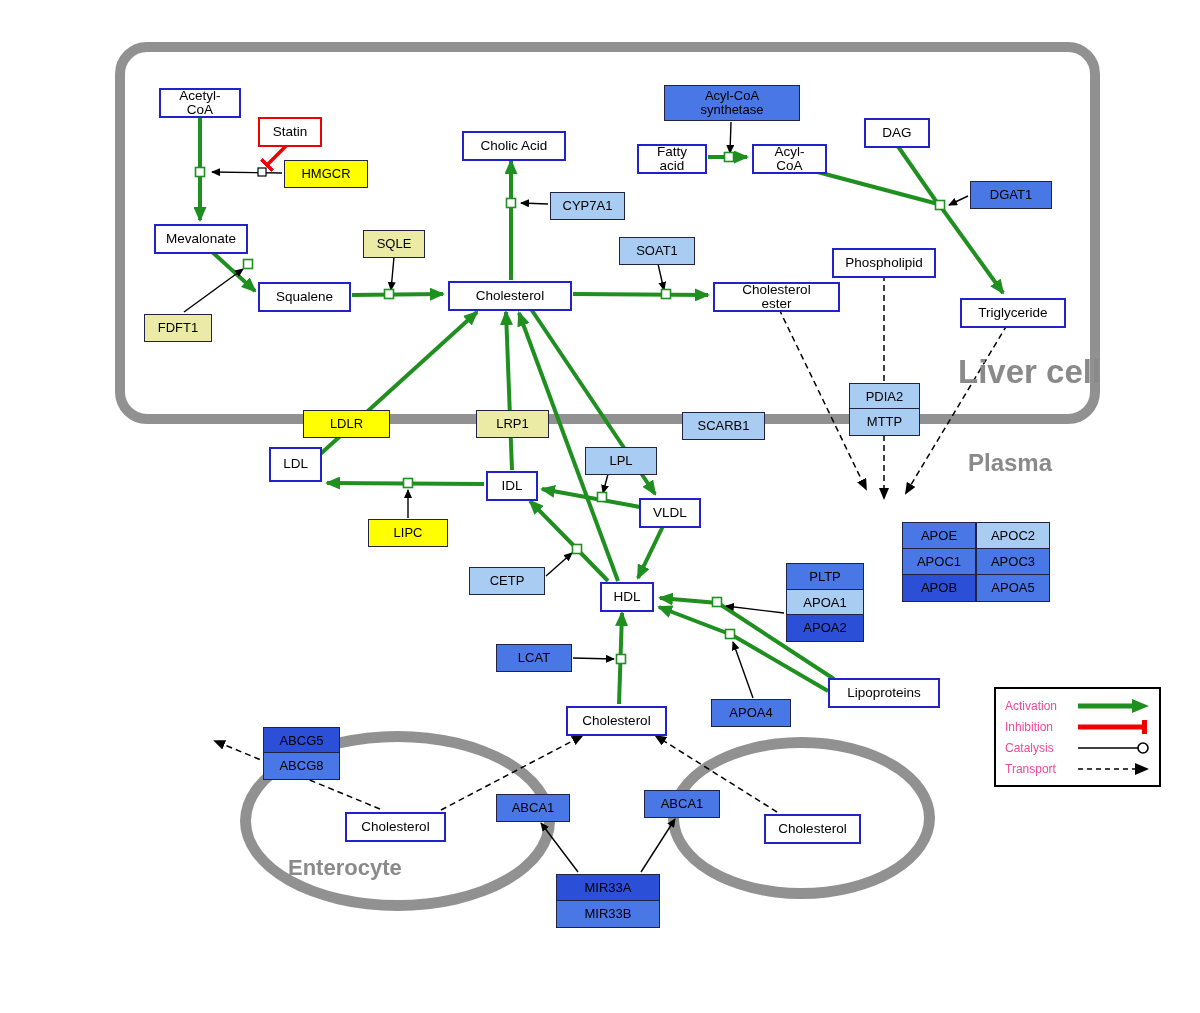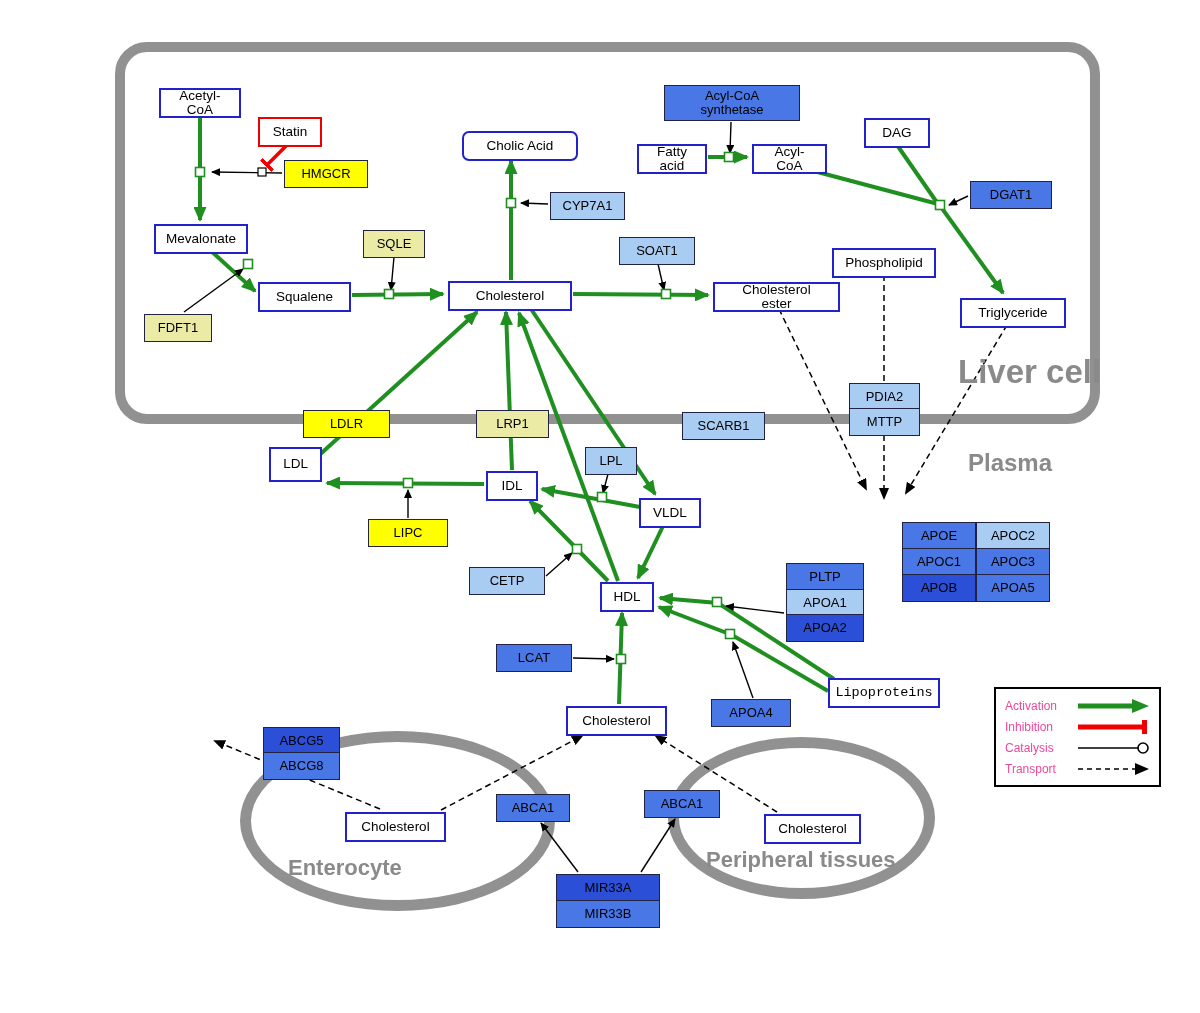--- a/index.html
+++ b/index.html
@@ -130,71 +130,70 @@
     </svg>
 
   <div id="nodes">
       <div class="node t-metabolite" style="left: 159px; top: 88px; width: 82px; height: 25px;">Acetyl-CoA</div>
       <div class="node t-statin" style="left: 258px; top: 117px; width: 64px; height: 26px;">Statin</div>
       <div class="node t-yellow" style="left: 284px; top: 160px; width: 84px; height: 26px;">HMGCR</div>
       <div class="node t-metabolite" style="left: 154px; top: 224px; width: 94px; height: 26px;">Mevalonate</div>
       <div class="node t-paleyellow" style="left: 144px; top: 314px; width: 68px; height: 26px;">FDFT1</div>
       <div class="node t-metabolite" style="left: 258px; top: 282px; width: 93px; height: 26px;">Squalene</div>
       <div class="node t-paleyellow" style="left: 363px; top: 230px; width: 62px; height: 26px;">SQLE</div>
-      <div class="node t-metabolite" style="left: 462px; top: 131px; width: 116px; height: 26px; border-radius: 7px;">Cholic Acid</div>
+      <div class="node t-metabolite" style="left: 462px; top: 131px; width: 104px; height: 26px;">Cholic Acid</div>
       <div class="node t-lightblue" style="left: 550px; top: 192px; width: 75px; height: 26px;">CYP7A1</div>
       <div class="node t-metabolite" style="left: 448px; top: 281px; width: 124px; height: 27px;">Cholesterol</div>
       <div class="node t-lightblue" style="left: 619px; top: 237px; width: 76px; height: 26px;">SOAT1</div>
       <div class="node t-metabolite" style="left: 713px; top: 282px; width: 127px; height: 26px;">Cholesterol ester</div>
       <div class="node t-blue" style="left: 664px; top: 85px; width: 136px; height: 36px;">Acyl-CoA synthetase</div>
       <div class="node t-metabolite" style="left: 637px; top: 144px; width: 70px; height: 26px;">Fatty acid</div>
       <div class="node t-metabolite" style="left: 752px; top: 144px; width: 75px; height: 26px;">Acyl-CoA</div>
       <div class="node t-metabolite" style="left: 864px; top: 118px; width: 66px; height: 26px;">DAG</div>
       <div class="node t-blue" style="left: 970px; top: 181px; width: 82px; height: 26px;">DGAT1</div>
       <div class="node t-metabolite" style="left: 832px; top: 248px; width: 104px; height: 26px;">Phospholipid</div>
       <div class="node t-metabolite" style="left: 960px; top: 298px; width: 106px; height: 26px;">Triglyceride</div>
       <div class="node t-lightblue" style="left: 849px; top: 383px; width: 71px; height: 25px;">PDIA2</div>
       <div class="node t-lightblue" style="left: 849px; top: 408px; width: 71px; height: 25px;">MTTP</div>
       <div class="node t-yellow" style="left: 303px; top: 410px; width: 87px; height: 26px;">LDLR</div>
       <div class="node t-paleyellow" style="left: 476px; top: 410px; width: 73px; height: 26px;">LRP1</div>
       <div class="node t-lightblue" style="left: 682px; top: 412px; width: 83px; height: 26px;">SCARB1</div>
       <div class="node t-metabolite" style="left: 269px; top: 447px; width: 53px; height: 35px;">LDL</div>
       <div class="node t-metabolite" style="left: 486px; top: 471px; width: 52px; height: 26px;">IDL</div>
-      <div class="node t-lightblue" style="left: 585px; top: 447px; width: 52px; height: 26px;">LPL</div>
+      <div class="node t-lightblue" style="left: 585px; top: 447px; width: 72px; height: 26px;">LPL</div>
       <div class="node t-metabolite" style="left: 639px; top: 498px; width: 62px; height: 26px;">VLDL</div>
       <div class="node t-yellow" style="left: 368px; top: 519px; width: 80px; height: 28px;">LIPC</div>
       <div class="node t-lightblue" style="left: 469px; top: 567px; width: 76px; height: 27px;">CETP</div>
       <div class="node t-metabolite" style="left: 600px; top: 582px; width: 54px; height: 27px;">HDL</div>
       <div class="node t-blue" style="left: 786px; top: 563px; width: 78px; height: 26px;">PLTP</div>
       <div class="node t-lightblue" style="left: 786px; top: 589px; width: 78px; height: 25px;">APOA1</div>
       <div class="node t-darkblue" style="left: 786px; top: 614px; width: 78px; height: 25px;">APOA2</div>
       <div class="node t-blue" style="left: 902px; top: 522px; width: 74px; height: 26px;">APOE</div>
       <div class="node t-lightblue" style="left: 976px; top: 522px; width: 74px; height: 26px;">APOC2</div>
       <div class="node t-blue" style="left: 902px; top: 548px; width: 74px; height: 26px;">APOC1</div>
       <div class="node t-blue" style="left: 976px; top: 548px; width: 74px; height: 26px;">APOC3</div>
       <div class="node t-darkblue" style="left: 902px; top: 574px; width: 74px; height: 26px;">APOB</div>
       <div class="node t-blue" style="left: 976px; top: 574px; width: 74px; height: 26px;">APOA5</div>
       <div class="node t-blue" style="left: 496px; top: 644px; width: 76px; height: 26px; text-align: center;">LCAT</div>
       <div class="node t-blue" style="left: 711px; top: 699px; width: 80px; height: 27px;">APOA4</div>
-      <div class="node t-metabolite" style="left: 828px; top: 678px; width: 112px; height: 26px; font-family: Liberation Mono, monospace;">Lipoproteins</div>
+      <div class="node t-metabolite" style="left: 828px; top: 678px; width: 112px; height: 26px;">Lipoproteins</div>
       <div class="node t-metabolite" style="left: 566px; top: 706px; width: 101px; height: 26px;">Cholesterol</div>
       <div class="node t-darkblue" style="left: 263px; top: 727px; width: 77px; height: 25px;">ABCG5</div>
       <div class="node t-blue" style="left: 263px; top: 752px; width: 77px; height: 25px;">ABCG8</div>
       <div class="node t-metabolite" style="left: 345px; top: 812px; width: 101px; height: 26px;">Cholesterol</div>
       <div class="node t-blue" style="left: 496px; top: 794px; width: 74px; height: 26px;">ABCA1</div>
       <div class="node t-blue" style="left: 644px; top: 790px; width: 76px; height: 26px;">ABCA1</div>
       <div class="node t-metabolite" style="left: 764px; top: 814px; width: 97px; height: 26px;">Cholesterol</div>
       <div class="node t-darkblue" style="left: 556px; top: 874px; width: 104px; height: 26px;">MIR33A</div>
       <div class="node t-blue" style="left: 556px; top: 900px; width: 104px; height: 26px;">MIR33B</div>
     </div>
 
   <div class="region-label liver-label">Liver cell</div>
   <div class="region-label plasma-label">Plasma</div>
   <div class="region-label enterocyte-label">Enterocyte</div>
-  <div class="region-label peripheral-label">Peripheral tissues</div>
 
   <div class="legend">
     <div class="legend-row">
       <span class="legend-label">Activation</span>
       <svg class="legend-sym" viewBox="0 0 74 16">
         <line x1="2" y1="8" x2="57" y2="8" style="stroke:var(--c-activation,#1f8f1f);stroke-width:5"></line>
         <polygon points="56,1 73,8 56,15" class="mk-act"></polygon>
       </svg>
     </div>
     <div class="legend-row">

